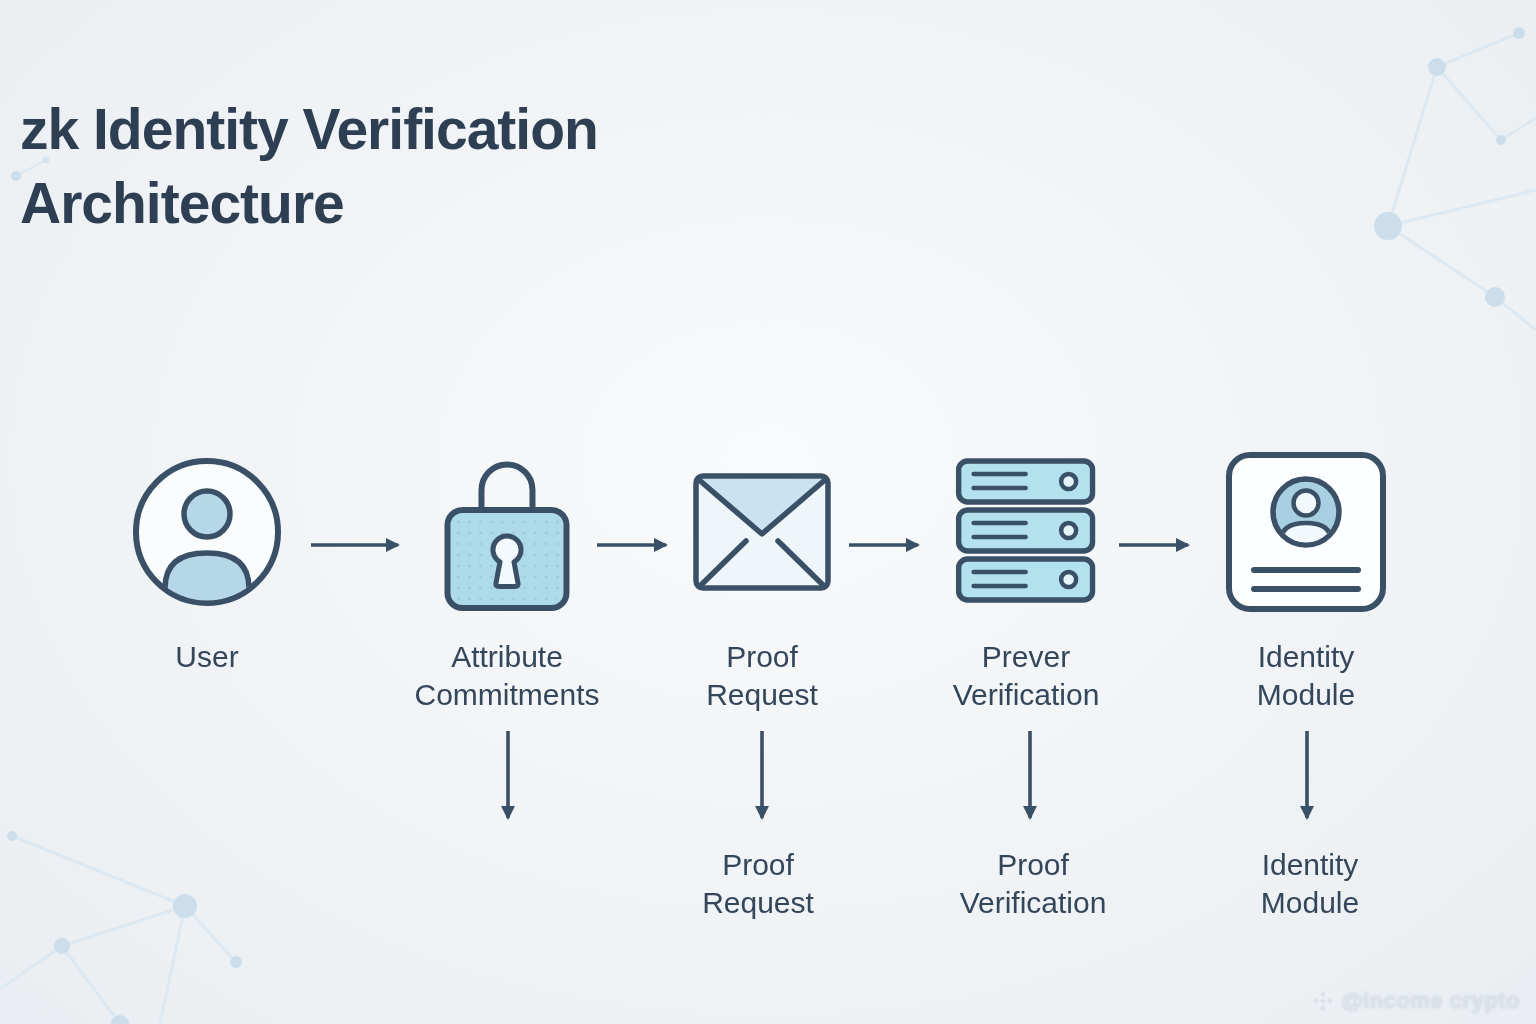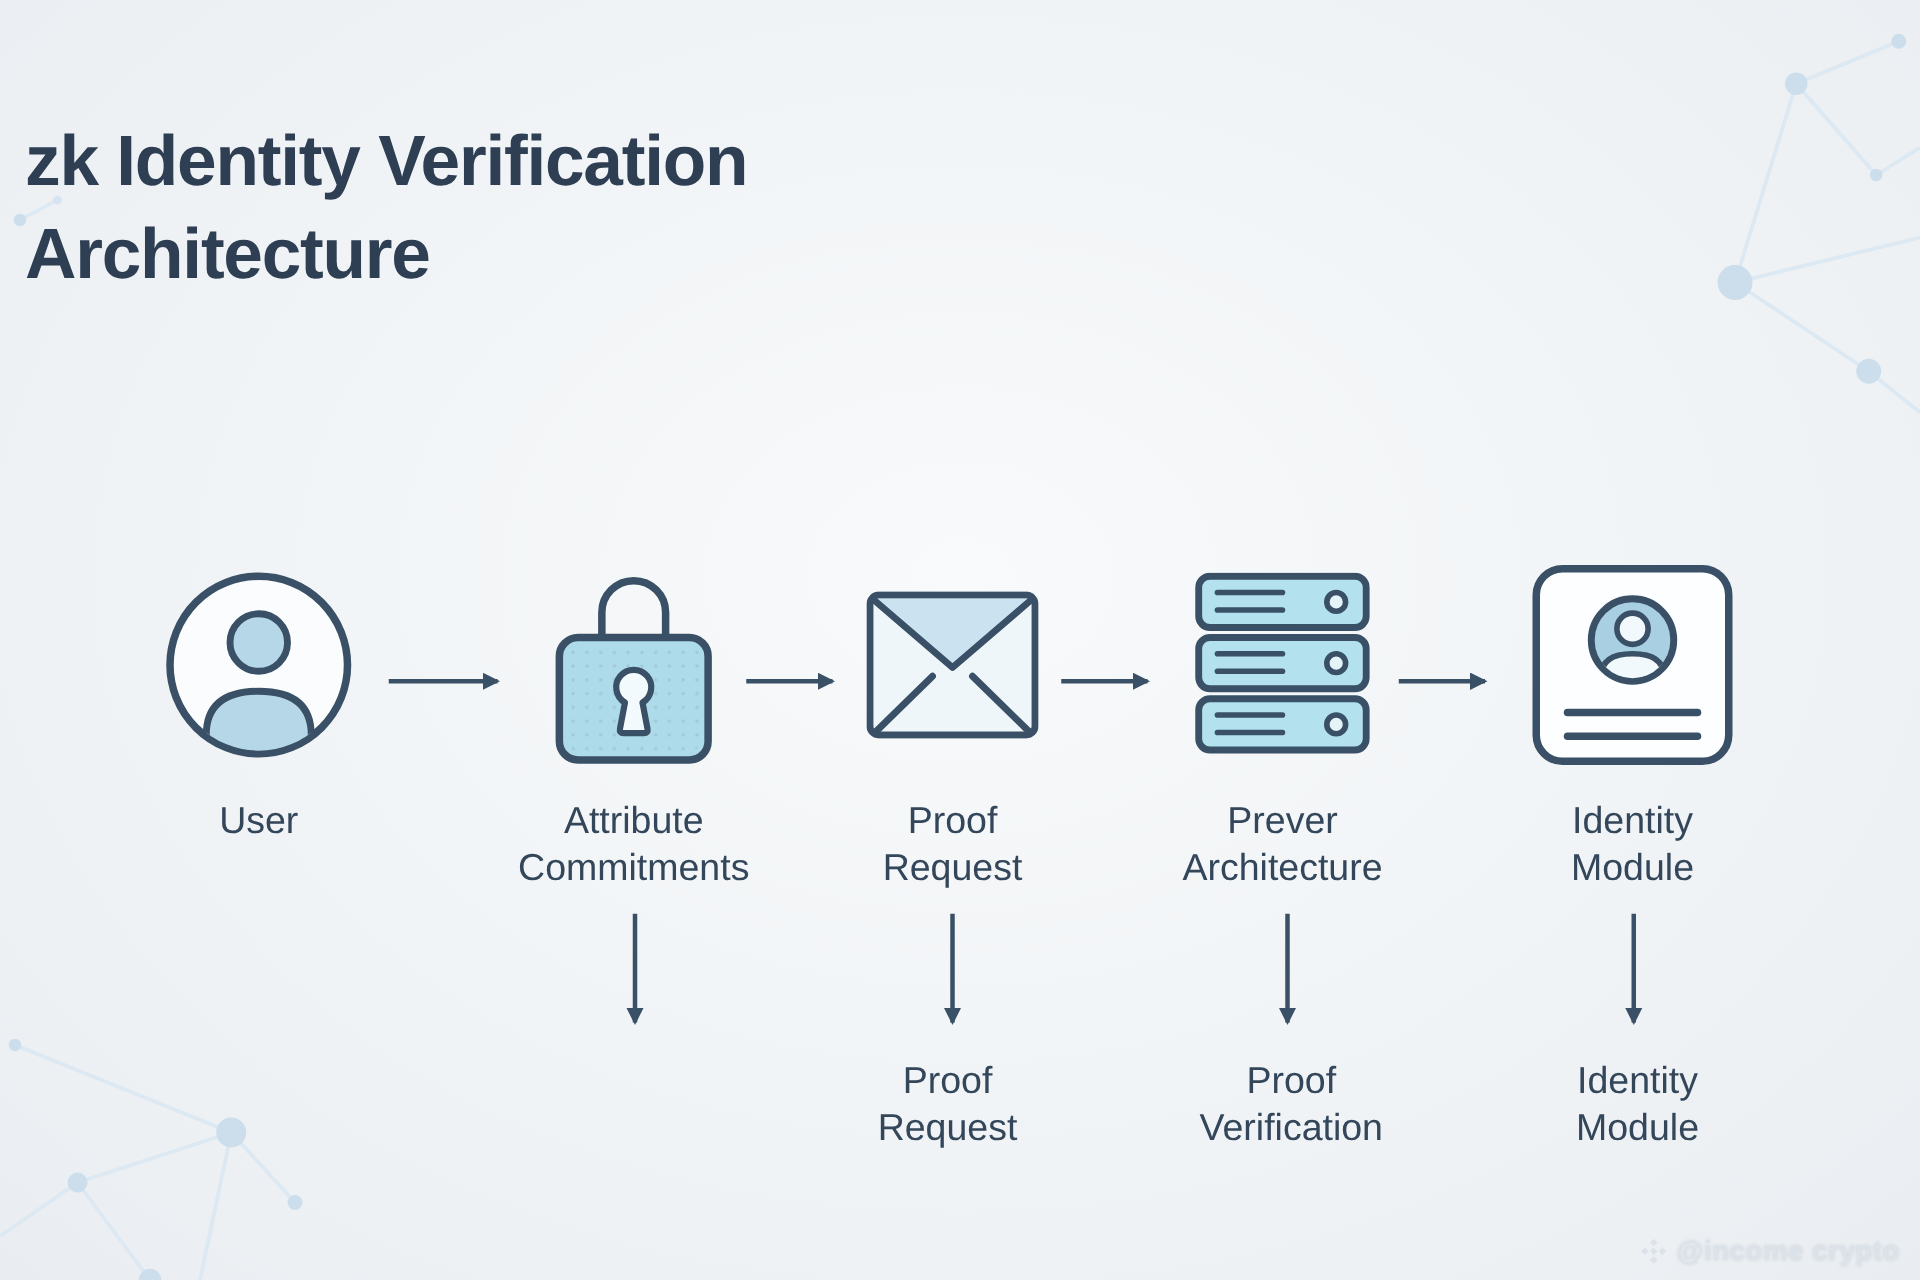--- a/index.html
+++ b/index.html
@@ -164,21 +164,21 @@
           <line x1="18" y1="79" x2="70" y2="79" stroke-width="4.5" stroke-linecap="round"></line>
           <circle cx="113" cy="72.5" r="7.5" fill="#e4f4f9" stroke-width="4.5"></circle>
           <rect x="3" y="101" width="134" height="41" rx="9" fill="#b3e2ee" stroke-width="5.5"></rect>
           <line x1="18" y1="114" x2="70" y2="114" stroke-width="4.5" stroke-linecap="round"></line>
           <line x1="18" y1="128" x2="70" y2="128" stroke-width="4.5" stroke-linecap="round"></line>
           <circle cx="113" cy="121.5" r="7.5" fill="#e4f4f9" stroke-width="4.5"></circle>
         </g>
       </svg>
     </div>
     <div class="node-label">Prever
-Architecture</div>
+Verification</div>
   </div>
 
   <div class="node" style="left:1306px;">
     <div class="icon-box">
       <svg width="162" height="162" viewBox="0 0 162 162">
         <defs>
             <clipPath id="clip-card-avatar">
               <circle cx="81" cy="61" r="30.5"></circle>
             </clipPath>
           </defs>

